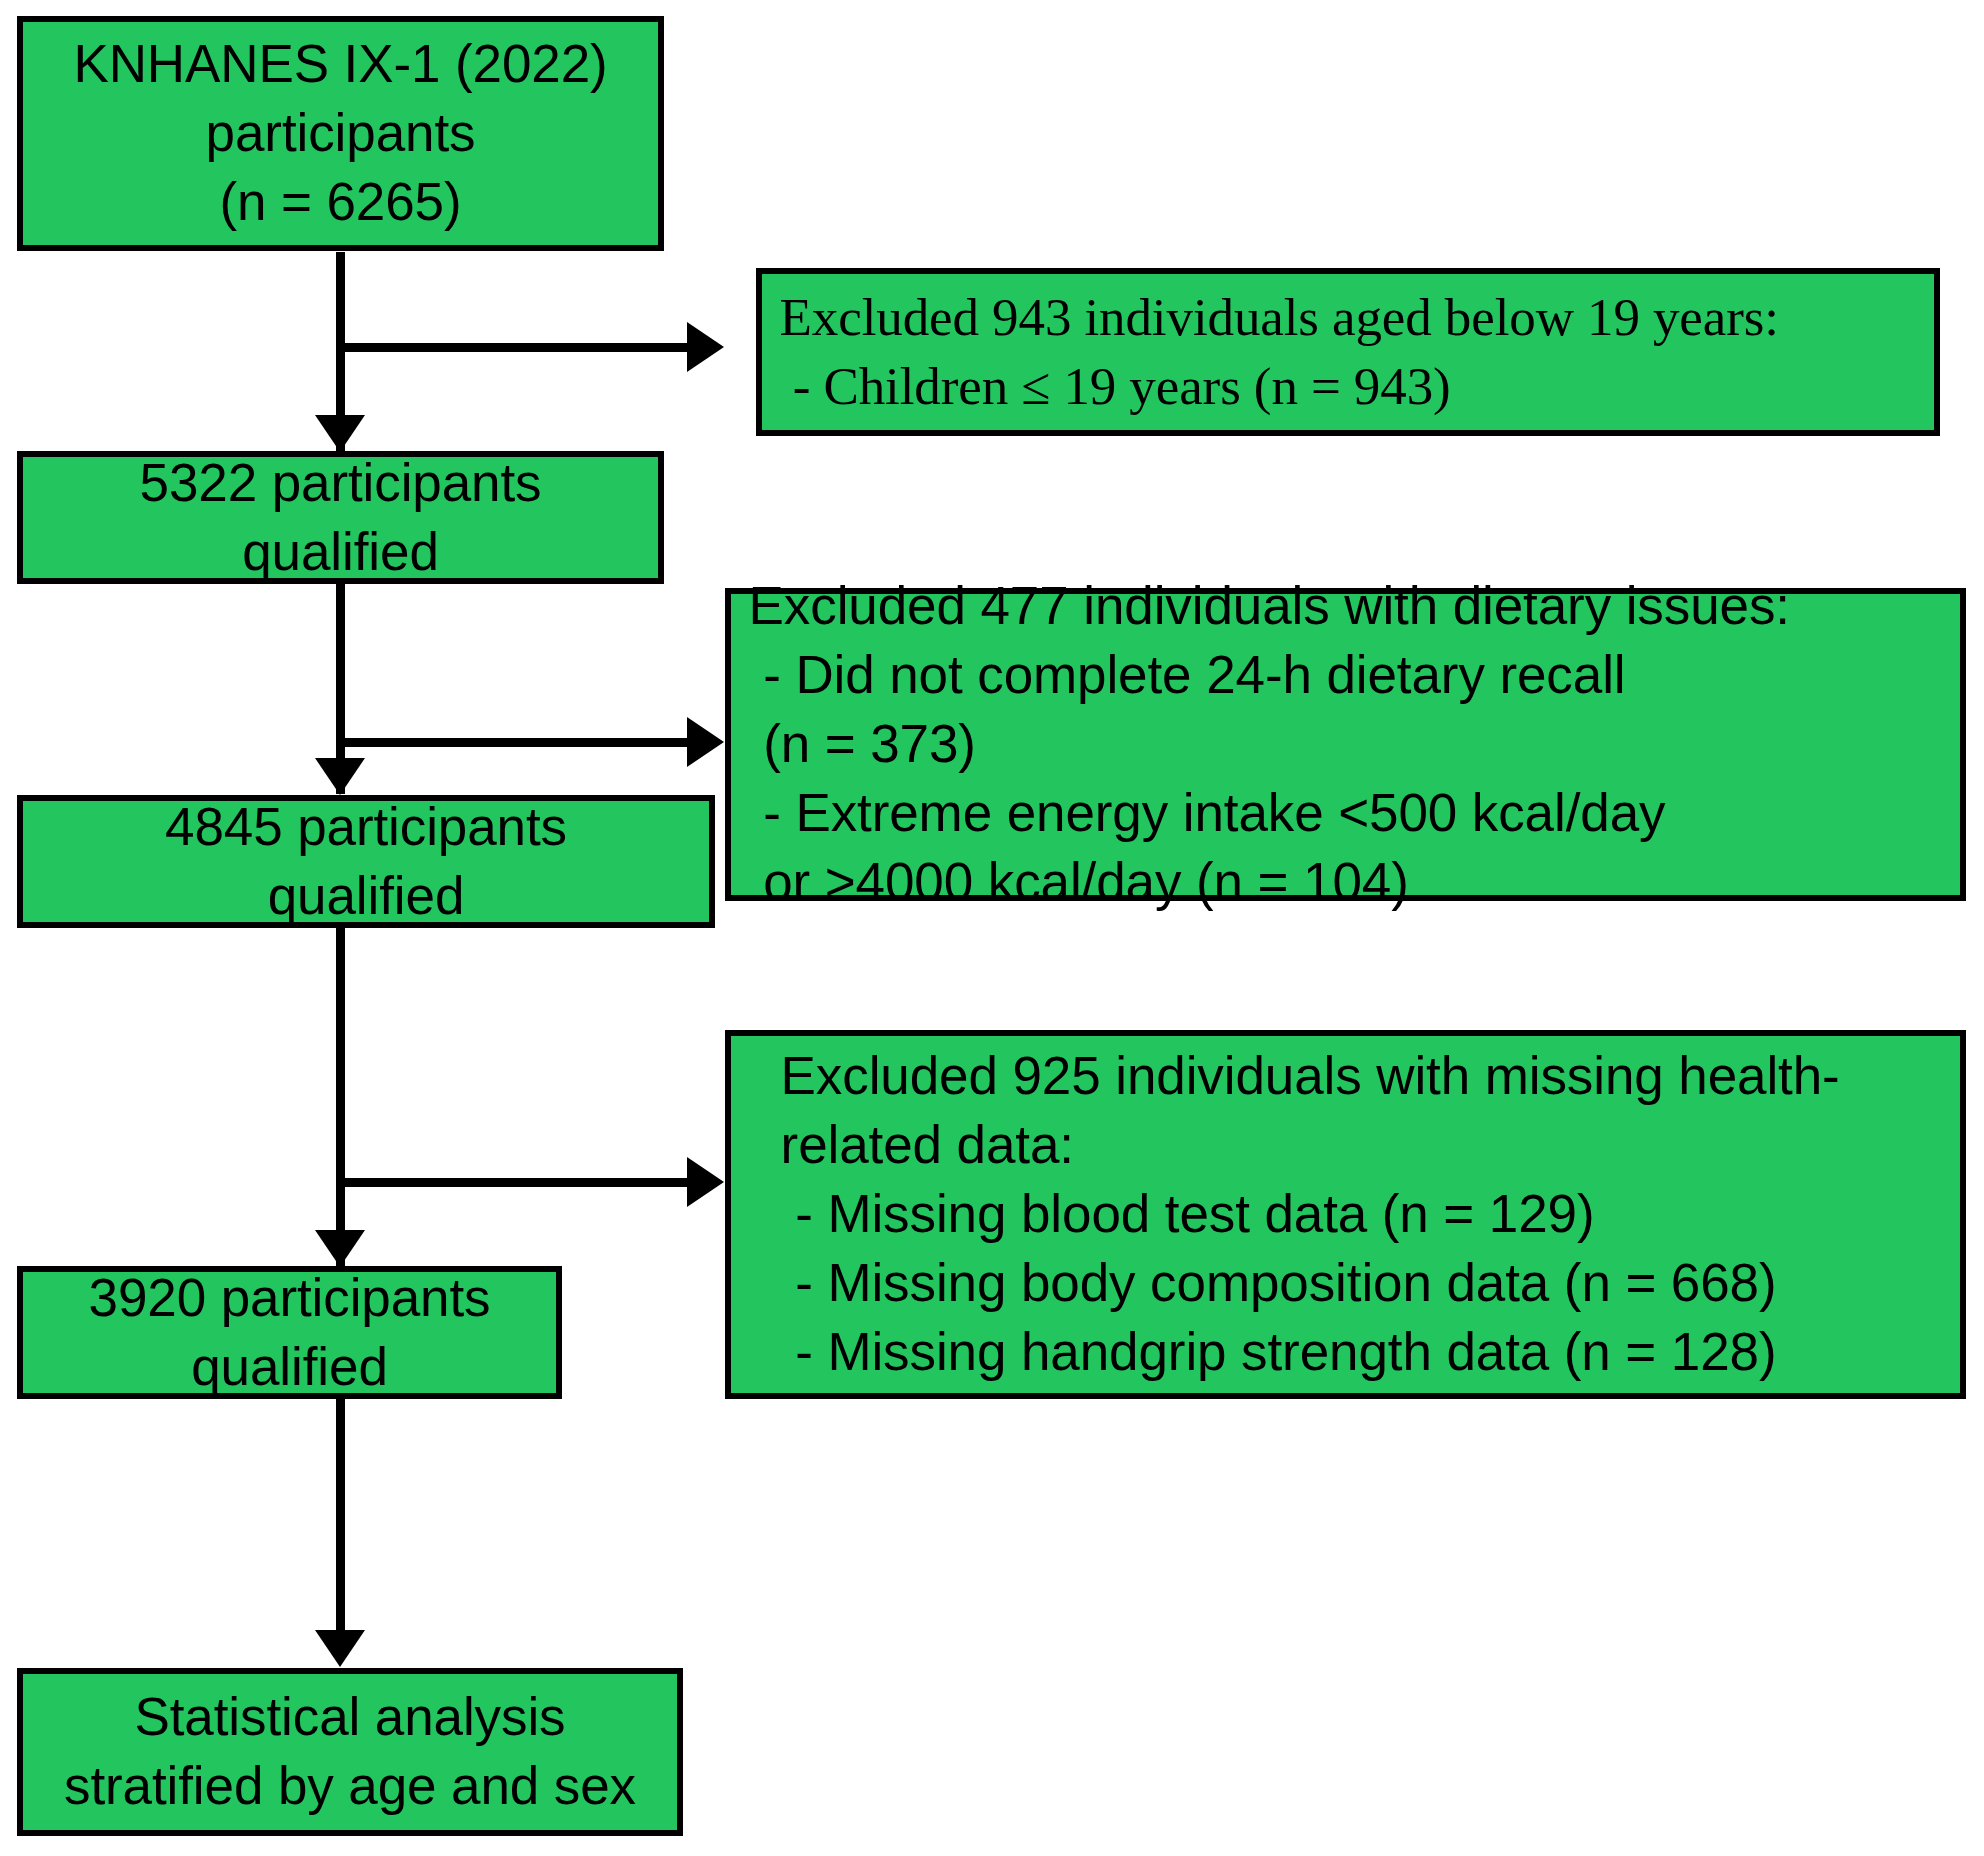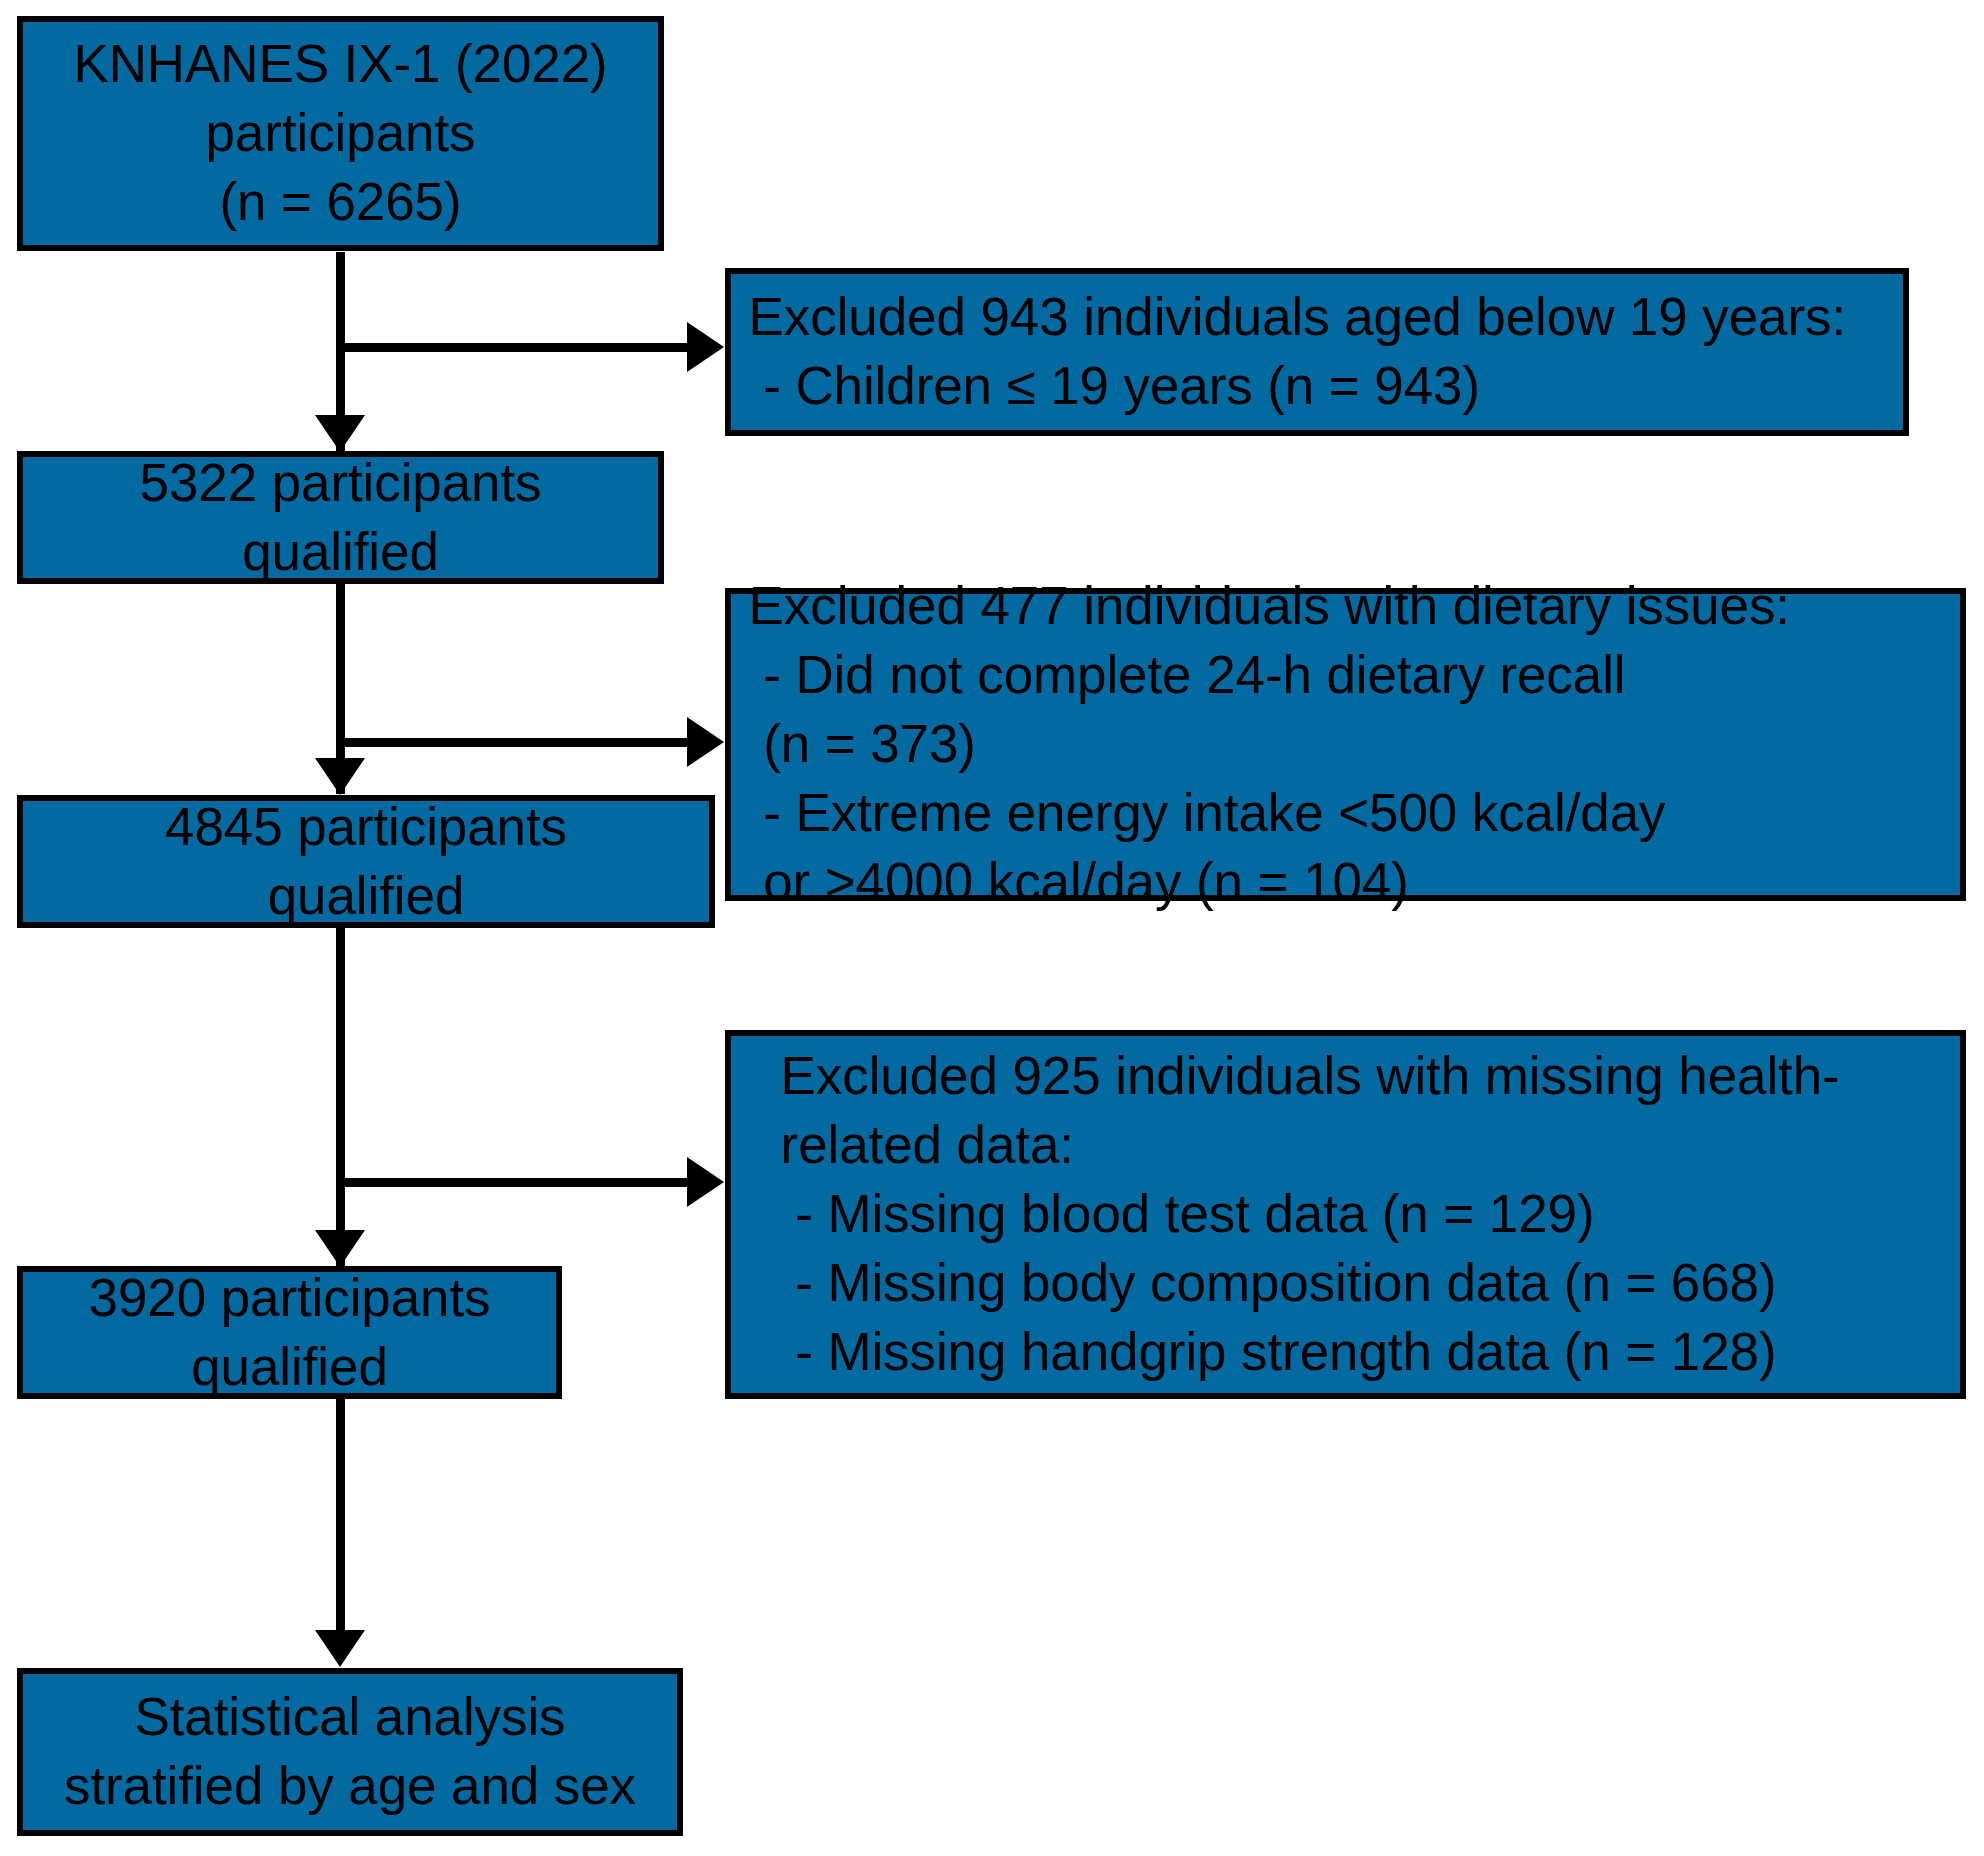--- a/index.html
+++ b/index.html
@@ -16,21 +16,21 @@
     overflow: hidden;
     font-family: "Liberation Sans", "DejaVu Sans", sans-serif;
     color: #000000;
   }
 
   
   .box {
     position: absolute;
     box-sizing: border-box;
     border: 6.1px solid #000000;
-    background: #0369a1;
+    background: #22c55e;
     display: flex;
     flex-direction: column;
     justify-content: center;
   }
   .box.centered {
     align-items: center;
     text-align: center;
   }
   .box.lefted {
     align-items: flex-start;
@@ -84,21 +84,21 @@
     <span class="line">KNHANES IX-1 (2022)</span>
     <span class="line">participants</span>
     <span class="line">(n = 6265)</span>
   </div>
 
   <div class="vline" style="left:336px; top:252px; height:200px;"></div>
   <div class="arrow-down" style="left:315px; top:415px;"></div>
   <div class="hline" style="left:336px; top:343px; width:353px;"></div>
   <div class="arrow-right" style="left:687px; top:322px;"></div>
 
-  <div class="box lefted" style="left:725px; top:268px; width:1184px; height:168px;">
+  <div class="box lefted" style="left:756px; top:268px; width:1184px; height:168px;font-family:Liberation Serif, serif;">
     <span class="line">Excluded 943 individuals aged below 19 years:</span>
     <span class="line"> - Children ≤ 19 years (n = 943)</span>
   </div>
 
   <div class="box centered" style="left:17px; top:451px; width:647px; height:133px;">
     <span class="line">5322 participants</span>
     <span class="line">qualified</span>
   </div>
 
   <div class="vline" style="left:336px; top:584px; height:210px;"></div>

